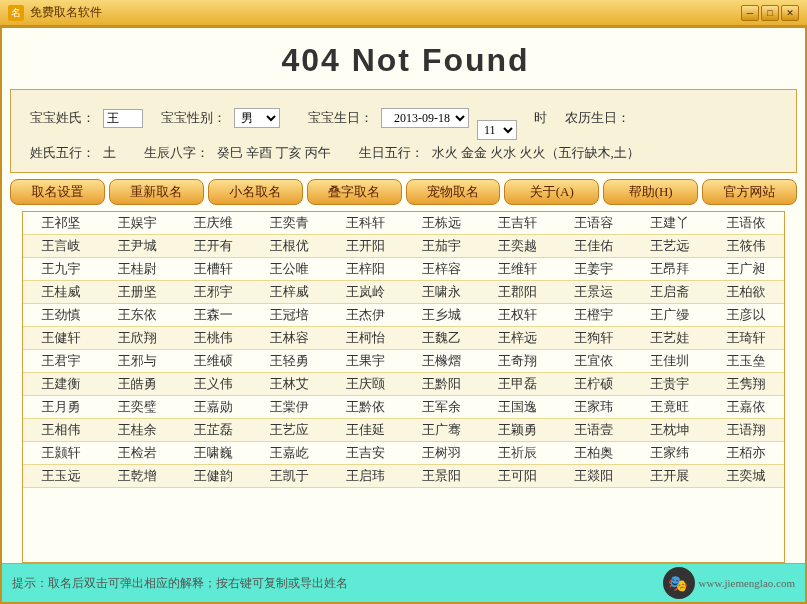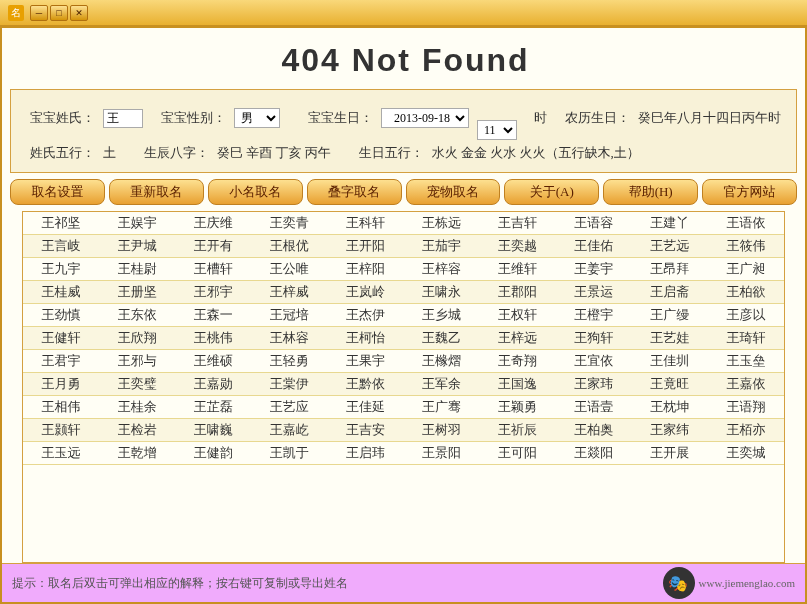--- a/index.html
+++ b/index.html
@@ -149,21 +149,21 @@
     }
     .names-table tr:nth-child(odd) td {
       background: #fffef5;
     }
     .names-table tr:nth-child(even) td {
       background: #faf6e0;
     }
 
     
     .status-bar {
-      background: #f0abfc;
+      background: #5eead4;
       border-top: 1px solid #d4a040;
       padding: 3px 10px;
       font-size: 12px;
       color: #555;
       display: flex;
       align-items: center;
       justify-content: space-between;
     }
     .logo-area {
       display: flex;
@@ -181,20 +181,21 @@
     .logo-text {
       font-size: 11px;
       color: #666;
     }
   </style>
 </head>
 <body>
 
 <div class="title-bar">
   <span class="title-bar-icon">名</span>
+  <span class="title-bar-text">免费取名软件</span>
   <div class="title-bar-buttons">
     <div class="title-btn">─</div>
     <div class="title-btn">□</div>
     <div class="title-btn">✕</div>
   </div>
 </div>
 
 <div class="main-window">
 
   <div class="error-header">404  Not Found</div>
@@ -210,21 +211,20 @@
       </select>
       <span style="margin-left:20px;" class="form-label">宝宝生日：</span>
       <select class="form-select" style="width:88px;text-align:right;">
         <option>2013-09-18</option>
       </select>
       <select class="form-select" style="width:40px;margin-top:24px;">
         <option>11</option>
       </select>
       <span class="form-label">时</span>
       <span style="margin-left:10px;" class="form-label">农历生日：</span>
-      <span class="form-static">癸巳年八月十四日丙午时</span>
     </div>
     <div class="form-row">
       <span class="form-label">姓氏五行：</span>
       <span class="form-static">土</span>
       <span style="margin-left:20px;" class="form-label">生辰八字：</span>
       <span class="form-static">癸巳 辛酉 丁亥 丙午</span>
       <span style="margin-left:20px;" class="form-label">生日五行：</span>
       <span class="form-static">水火 金金 火水 火火（五行缺木,土）</span>
     </div>
   </div>
@@ -321,20 +321,32 @@
             <td>王维硕</td>
             <td>王轻勇</td>
             <td>王果宇</td>
             <td>王橼熠</td>
             <td>王奇翔</td>
             <td>王宜依</td>
             <td>王佳圳</td>
             <td>王玉垒</td>
           </tr>
           <tr>
+            <td>王建衡</td>
+            <td>王皓勇</td>
+            <td>王义伟</td>
+            <td>王林艾</td>
+            <td>王庆颐</td>
+            <td>王黔阳</td>
+            <td>王甲磊</td>
+            <td>王柠硕</td>
+            <td>王贵宇</td>
+            <td>王隽翔</td>
+          </tr>
+          <tr>
             <td>王月勇</td>
             <td>王奕璧</td>
             <td>王嘉勋</td>
             <td>王棠伊</td>
             <td>王黔依</td>
             <td>王军余</td>
             <td>王国逸</td>
             <td>王家玮</td>
             <td>王竟旺</td>
             <td>王嘉依</td>

